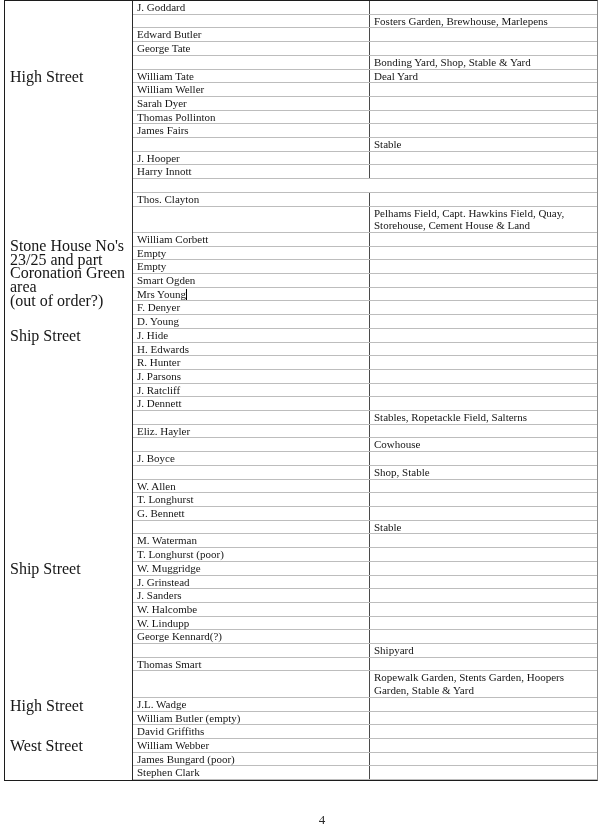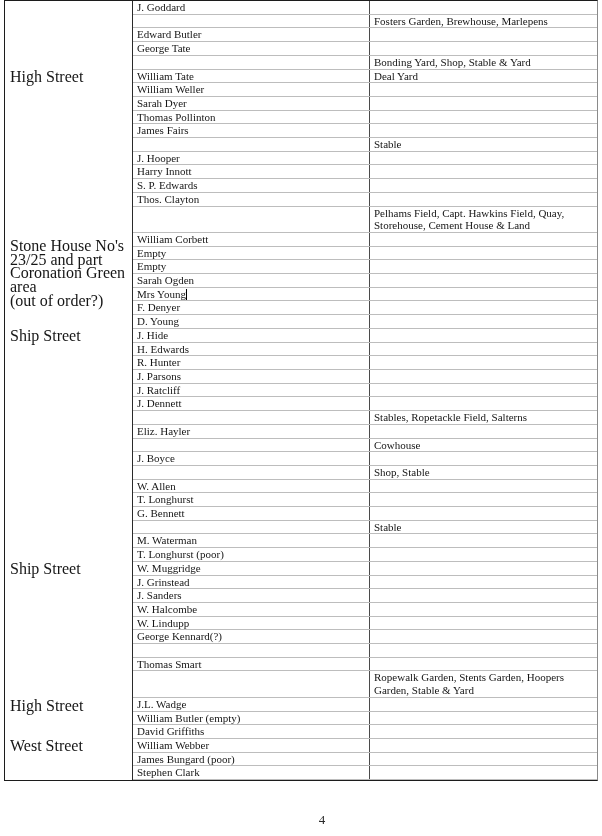--- a/index.html
+++ b/index.html
@@ -152,21 +152,20 @@
   </div>
         <div class="row">
     <div class="cell owner">J. Hooper</div>
     <div class="cell desc"></div>
   </div>
         <div class="row">
     <div class="cell owner">Harry Innott</div>
     <div class="cell desc"></div>
   </div>
         <div class="row">
-    <div class="cell owner">S. P. Edwards</div>
     <div class="cell desc"></div>
   </div>
         <div class="row">
     <div class="cell owner">Thos. Clayton</div>
     <div class="cell desc"></div>
   </div>
         <div class="row">
     <div class="cell owner"></div>
     <div class="cell desc">Pelhams Field, Capt. Hawkins Field, Quay, Storehouse, Cement House &amp; Land</div>
   </div>
@@ -176,21 +175,21 @@
   </div>
         <div class="row">
     <div class="cell owner">Empty</div>
     <div class="cell desc"></div>
   </div>
         <div class="row">
     <div class="cell owner">Empty</div>
     <div class="cell desc"></div>
   </div>
         <div class="row">
-    <div class="cell owner">Sarah Ogden</div>
+    <div class="cell owner">Smart Ogden</div>
     <div class="cell desc"></div>
   </div>
         <div class="row">
     <div class="cell owner">Mrs Young<span class="caret"></span></div>
     <div class="cell desc"></div>
   </div>
         <div class="row">
     <div class="cell owner">F. Denyer</div>
     <div class="cell desc"></div>
   </div>
@@ -285,20 +284,21 @@
         <div class="row">
     <div class="cell owner">W. Lindupp</div>
     <div class="cell desc"></div>
   </div>
         <div class="row">
     <div class="cell owner">George Kennard(?)</div>
     <div class="cell desc"></div>
   </div>
         <div class="row">
     <div class="cell owner"></div>
+    <div class="cell desc">Shipyard</div>
   </div>
         <div class="row">
     <div class="cell owner">Thomas Smart</div>
     <div class="cell desc"></div>
   </div>
         <div class="row">
     <div class="cell owner"></div>
     <div class="cell desc">Ropewalk Garden, Stents Garden, Hoopers Garden, Stable &amp; Yard</div>
   </div>
         <div class="row">

